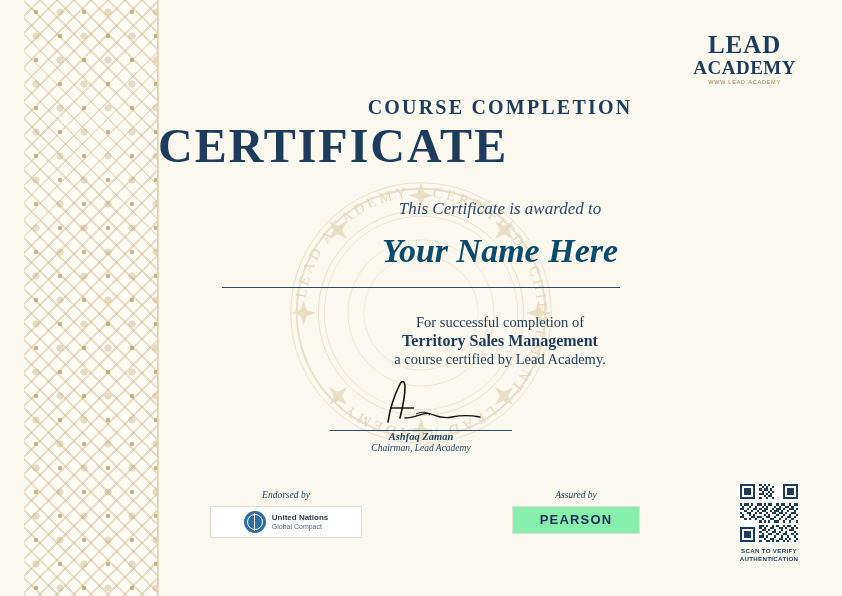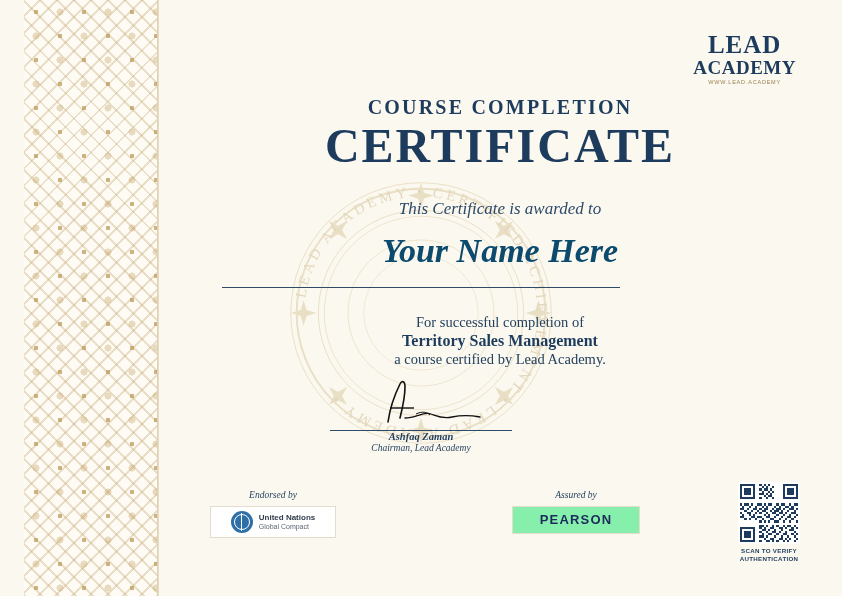--- a/index.html
+++ b/index.html
@@ -101,21 +101,20 @@
     text-align: center;
     font-family: "Liberation Serif", serif;
     font-weight: bold;
     font-size: 20px;
     letter-spacing: 2.2px;
     color: #1d3b5c;
   }
   .title-big {
     position: absolute;
     left: 158px; right: 0; top: 118px;
-    text-align: center;
     font-family: "Liberation Serif", serif;
     font-weight: bold;
     font-size: 48px;
     letter-spacing: 2px;
     color: #1d3b5c;
   }
 
   .awarded-to {
     position: absolute;
     left: 158px; right: 0; top: 191px;
@@ -192,21 +191,21 @@
     font-style: italic;
     font-size: 9.5px;
     color: #1d3b5c;
     margin-top: 1px;
   }
 
   
   .endorse {
     position: absolute;
     left: 210px; top: 490px;
-    width: 126px;
+    width: 152px;
     text-align: center;
   }
   .assured {
     position: absolute;
     left: 512px; top: 490px;
     width: 128px;
     text-align: center;
   }
   .endorse-label, .assured-label {
     font-family: "Liberation Serif", serif;

